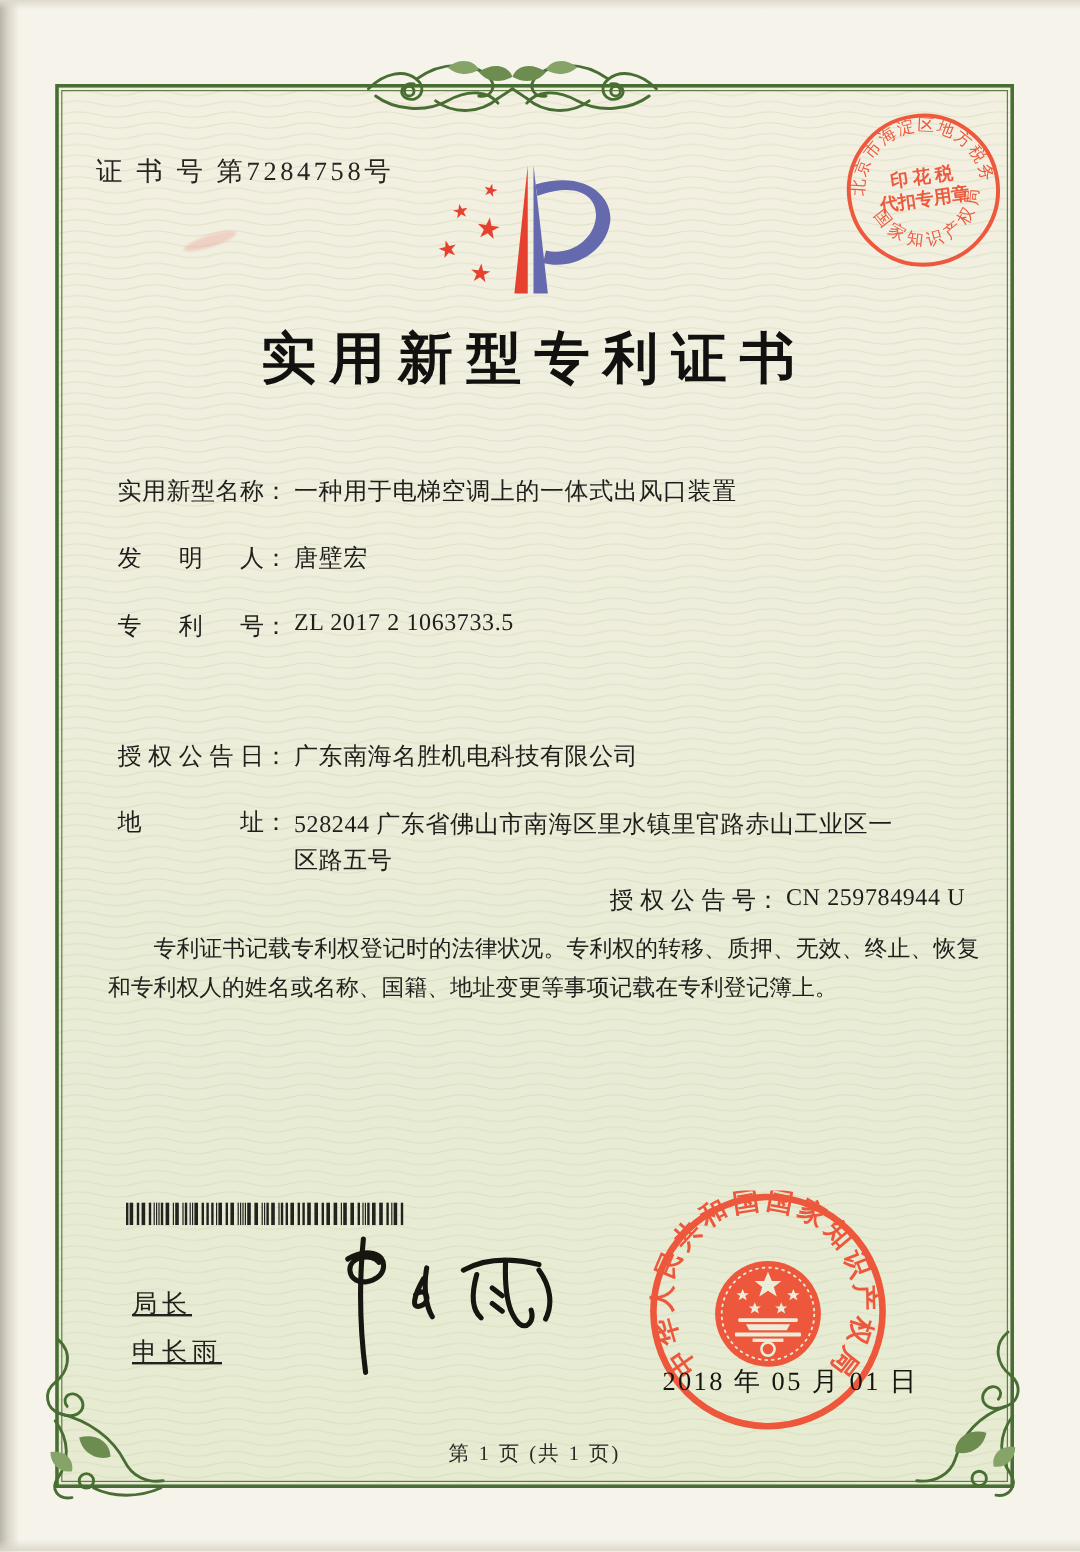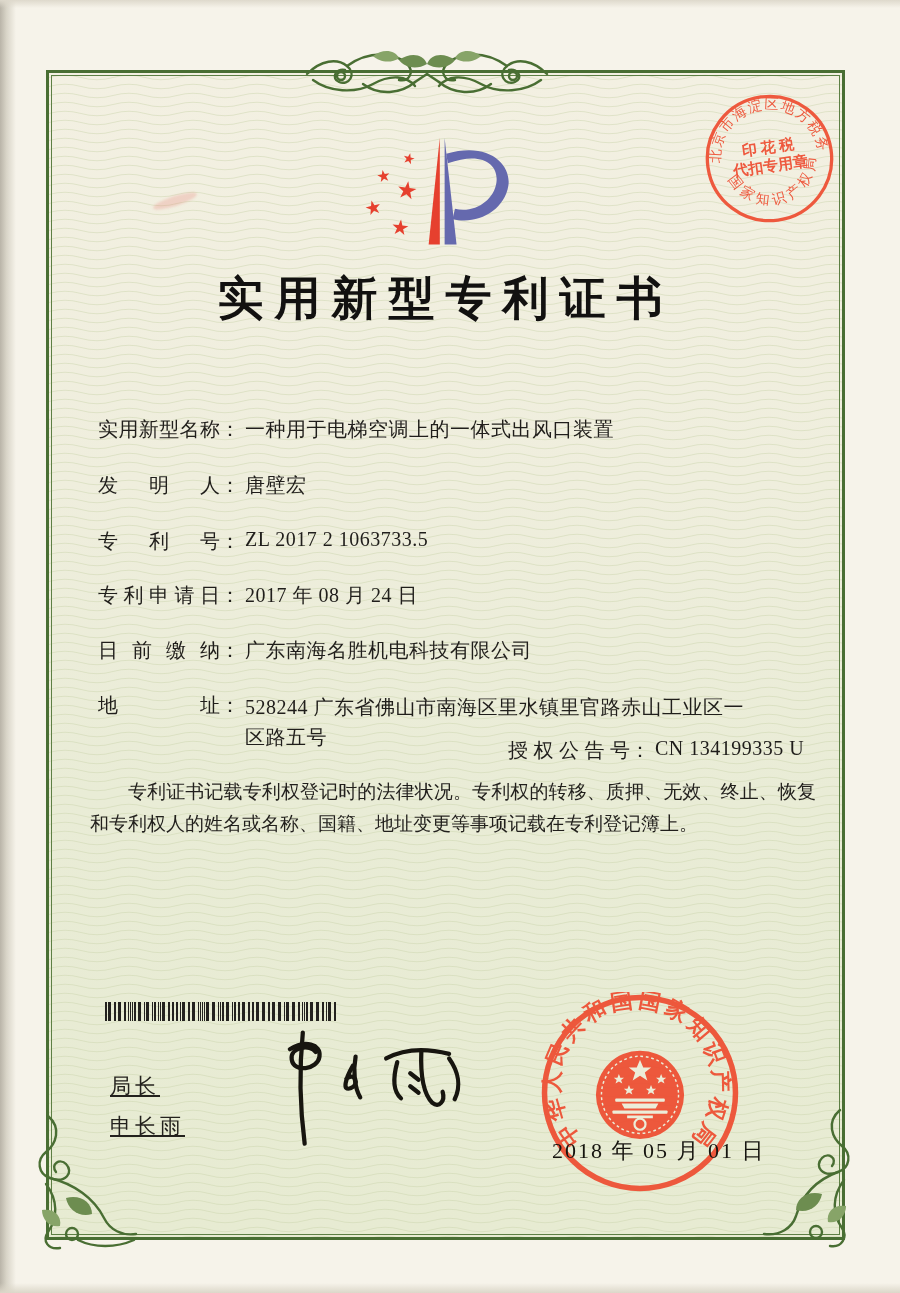--- a/index.html
+++ b/index.html
@@ -36,21 +36,21 @@
   
   .cert-no{position:absolute;left:80px;top:128px;font-size:22px;letter-spacing:3px;color:#262420;}
   .logo{position:absolute;left:363px;top:133px;}
   .title{position:absolute;left:46px;top:268px;width:799px;text-align:center;
     font-size:46px;font-weight:bold;letter-spacing:11px;color:#121110;}
   
   .tax-stamp{position:absolute;left:697px;top:86px;transform:rotate(-8deg);opacity:.92;}
   .tax-stamp text{fill:var(--red);}
   .tax-stamp .ring{stroke:var(--red);fill:none;stroke-width:3.2;}
   
-  .frow{position:absolute;left:98px;font-size:20px;color:#201e1b;margin-top:20px;}
+  .frow{position:absolute;left:98px;font-size:20px;color:#201e1b;}
   .flabel{display:inline-block;width:122px;text-align:justify;text-align-last:justify;vertical-align:top;}
   .fcolon{vertical-align:top;}
   .fvalue{display:inline-block;vertical-align:top;letter-spacing:.5px;}
   .addr .fvalue{width:548px;line-height:30px;}
   .grant-no-row{position:absolute;left:508px;font-size:20px;}
   
   .body-text{position:absolute;left:90px;top:776px;width:726px;font-size:19px;line-height:31.5px;
     text-align:justify;color:#211f1c;}
   .body-text p{text-indent:2em;}
   
@@ -133,20 +133,21 @@
     <g transform="translate(112,0) scale(-1,1)">
       <path d="M20,2 C34,14 28,30 18,38 C8,46 10,60 22,64 C38,70 46,58 38,50 C32,44 22,50 28,58"></path>
       <path d="M22,64 C44,72 58,88 64,108 C68,120 80,128 96,126"></path>
       <path d="M16,72 C28,88 28,106 18,120 C12,129 18,140 30,138"></path>
       <path class="leaf" d="M38,86 C52,82 64,90 64,102 C52,106 40,98 38,86 Z"></path>
       <path class="leaf2" d="M14,98 C26,96 34,104 32,114 C22,116 14,108 14,98 Z"></path>
       <circle cx="44" cy="124" r="6"></circle>
     </g>
   </svg>
 
+  <div class="cert-no">证 书 号 第7284758号</div>
 
   <div class="smudge"></div>
 
   <svg class="logo" width="160" height="118" viewBox="0 0 200 148">
     <polygon points="96,6 82,140 96,140" fill="var(--logo-red)"></polygon>
     <polygon points="102,6 102,140 117,140" fill="var(--logo-blue)"></polygon>
     <path d="M104,26 C158,10 186,40 182,66 C177,98 142,116 112,108 L115,95 C140,101 164,84 167,62 C170,40 150,22 106,38 Z" fill="var(--logo-blue)"></path>
     <g fill="var(--logo-red)" font-family="'DejaVu Sans',sans-serif">
       <text x="48" y="36" font-size="18" transform="rotate(14 48 36)">★</text>
       <text x="18" y="62" font-size="20" transform="rotate(-10 18 62)">★</text>
@@ -183,35 +184,31 @@
     <span class="fvalue">一种用于电梯空调上的一体式出风口装置</span>
   </div>
   <div class="frow" style="top:452px;">
     <span class="flabel">发明人</span><span class="fcolon">：</span>
     <span class="fvalue">唐壁宏</span>
   </div>
   <div class="frow" style="top:508px;">
     <span class="flabel">专利号</span><span class="fcolon">：</span>
     <span class="fvalue">ZL 2017 2 1063733.5</span>
   </div>
-  <div class="frow" style="top:562px;">
-    <span class="flabel">专利申请日</span><span class="fcolon">：</span>
-    <span class="fvalue">2017 年 08 月 24 日</span>
-  </div>
   <div class="frow" style="top:617px;">
-    <span class="flabel">日前缴纳</span><span class="fcolon">：</span>
+    <span class="flabel">授权公告日</span><span class="fcolon">：</span>
     <span class="fvalue">广东南海名胜机电科技有限公司</span>
   </div>
   <div class="frow addr" style="top:672px;font-family:Liberation Serif, serif;">
     <span class="flabel">地址</span><span class="fcolon">：</span>
     <span class="fvalue"><span>528244 广东省佛山市南海区里水镇里官路赤山工业区一</span><br><span>区路五号</span></span>
   </div>
   <div class="grant-no-row" style="top:737px;">
     <span class="flabel">授权公告号</span><span class="fcolon">：</span>
-    <span class="fvalue">CN 134199335 U</span>
+    <span class="fvalue">CN 259784944 U</span>
   </div>
 
   <div class="body-text">
     <p>专利证书记载专利权登记时的法律状况。专利权的转移、质押、无效、终止、恢复和专利权人的姓名或名称、国籍、地址变更等事项记载在专利登记簿上。</p>
   </div>
 
   <svg class="barcode" width="236" height="19">
     <g>
         <rect x="0" y="0" width="2" height="19"></rect>
         <rect x="3" y="0" width="3" height="19"></rect>
@@ -315,14 +312,15 @@
         <polygon points="-20,9.5 20,9.5 17,15 -17,15"></polygon>
         <rect x="-30" y="17" width="60" height="3.6" rx="1"></rect>
         <rect x="-14" y="22.5" width="28" height="3"></rect>
         <circle cx="0" cy="32" r="6" fill="none" stroke="#edeeda" stroke-width="2.4"></circle>
       </g>
     </g>
   </svg>
 
   <div class="seal-date">2018 年 05 月 01 日</div>
 
+  <div class="footer">第 1 页 (共 1 页)</div>
 
 </div>
 
 </body></html>

